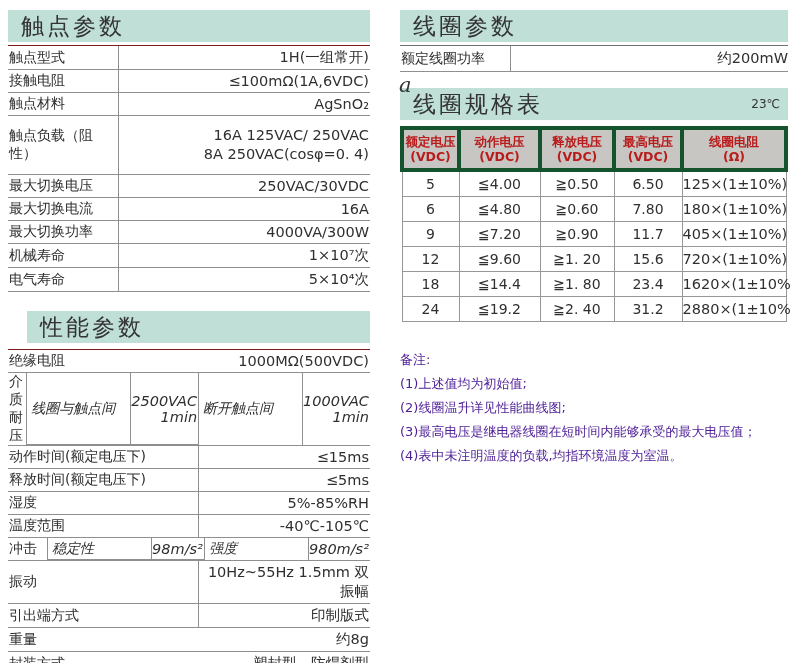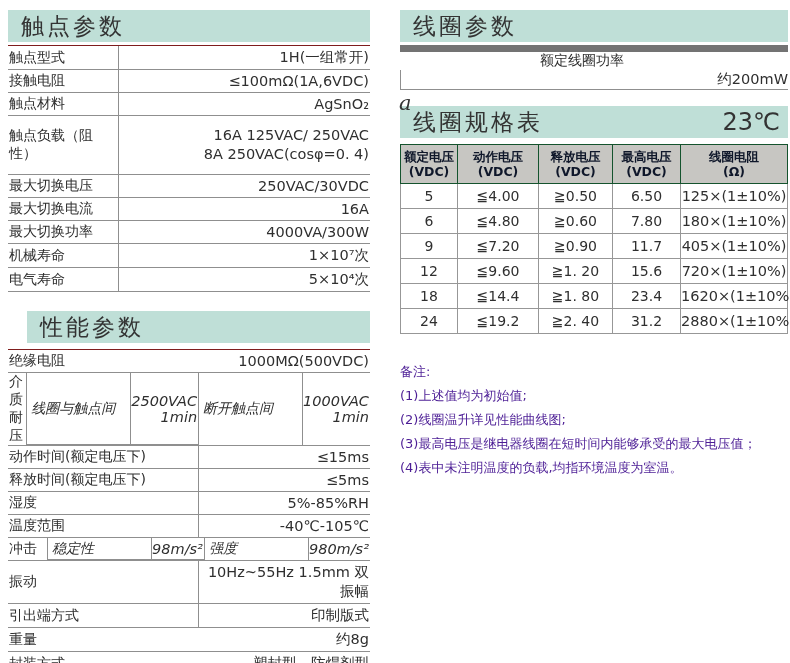--- a/index.html
+++ b/index.html
@@ -6,21 +6,21 @@
   body{font-family:"DejaVu Sans","Liberation Sans",sans-serif;color:#2f2f2f;}
   .page{position:relative;width:790px;height:663px;background:#ffffff;overflow:hidden;}
   .col{position:absolute;top:10px;}
   .col.left{left:8px;width:362px;}
   .col.right{left:400px;width:388px;}
 
   
   .sec-bar{position:relative;height:32px;background:#bfdfd7;color:#333;
            font-size:23px;line-height:32px;letter-spacing:3px;padding-left:13px;
            box-sizing:border-box;white-space:nowrap;}
-  .sec-bar .temp{position:absolute;right:8px;top:0;font-size:24px;letter-spacing:0;}
+  .sec-bar .temp{position:absolute;right:8px;top:0;font-size:12px;letter-spacing:0;}
   .stray{position:absolute;left:-1px;top:-13px;font-family:"DejaVu Serif","Liberation Serif",serif;
          font-style:italic;font-size:21px;line-height:21px;letter-spacing:0;color:#333;}
 
   
   .spec-table{border-top:1px solid #7f1d1d;margin-top:3px;font-size:14px;}
   .c-row{display:flex;align-items:center;min-height:22px;border-bottom:1px solid #8f8f8f;}
   .c-label{width:110px;box-sizing:border-box;padding:2px 0 2px 1px;}
   .c-value{flex:1;text-align:right;border-left:1px solid #8f8f8f;align-self:stretch;
            display:flex;flex-direction:column;justify-content:center;padding:2px 1px 2px 0;
            box-sizing:border-box;font-size:14.5px;}
@@ -37,29 +37,29 @@
   .g-sub{display:flex;flex:1;border-bottom:1px solid #8f8f8f;min-height:21px;}
   .g-sub.last{border-bottom:none;}
   .g-subl{width:104px;box-sizing:border-box;border-left:1px solid #8f8f8f;display:flex;
           align-items:center;padding-left:4px;}
 
   .perf-bar{margin-top:19px;margin-left:19px;}
   .perf-table{margin-top:6px;}
 
   
   .power-row{display:flex;align-items:center;margin-top:3px;min-height:25px;
-             border-top:7px solid #737373;border-bottom:1px solid #8f8f8f;font-size:14px;flex-direction:column;}
+             border-top:1px solid #737373;border-bottom:1px solid #8f8f8f;font-size:14px;}
   .pr-label{width:110px;box-sizing:border-box;padding-left:1px;}
   .pr-value{flex:1;text-align:right;border-left:1px solid #8f8f8f;align-self:stretch;
             display:flex;align-items:center;justify-content:flex-end;font-size:14.5px;}
   .coil-spec-bar{margin-top:16px;}
 
   table.coil-table{border-collapse:collapse;width:100%;margin-top:6px;table-layout:fixed;}
-  table.coil-table th{background:#c7c6c2;border:1px solid #14532d;font-size:12.5px;
-                      font-weight:bold;color:#0f172a;padding:4px 0;line-height:15px;text-align:center;}
+  table.coil-table th{background:#c7c6c2;border:4px solid #14532d;font-size:12.5px;
+                      font-weight:bold;color:#b91c1c;padding:4px 0;line-height:15px;text-align:center;}
   table.coil-table th span{display:block;}
   table.coil-table td{border:1px solid #979797;border-top:none;text-align:center;
                       font-size:14px;height:24px;padding:0;}
   table.coil-table td.res{font-size:14.5px;}
 
   .notes{margin-top:26px;font-size:13px;line-height:24px;color:#4c1d95;}
 </style>
 </head>
 <body>
 

